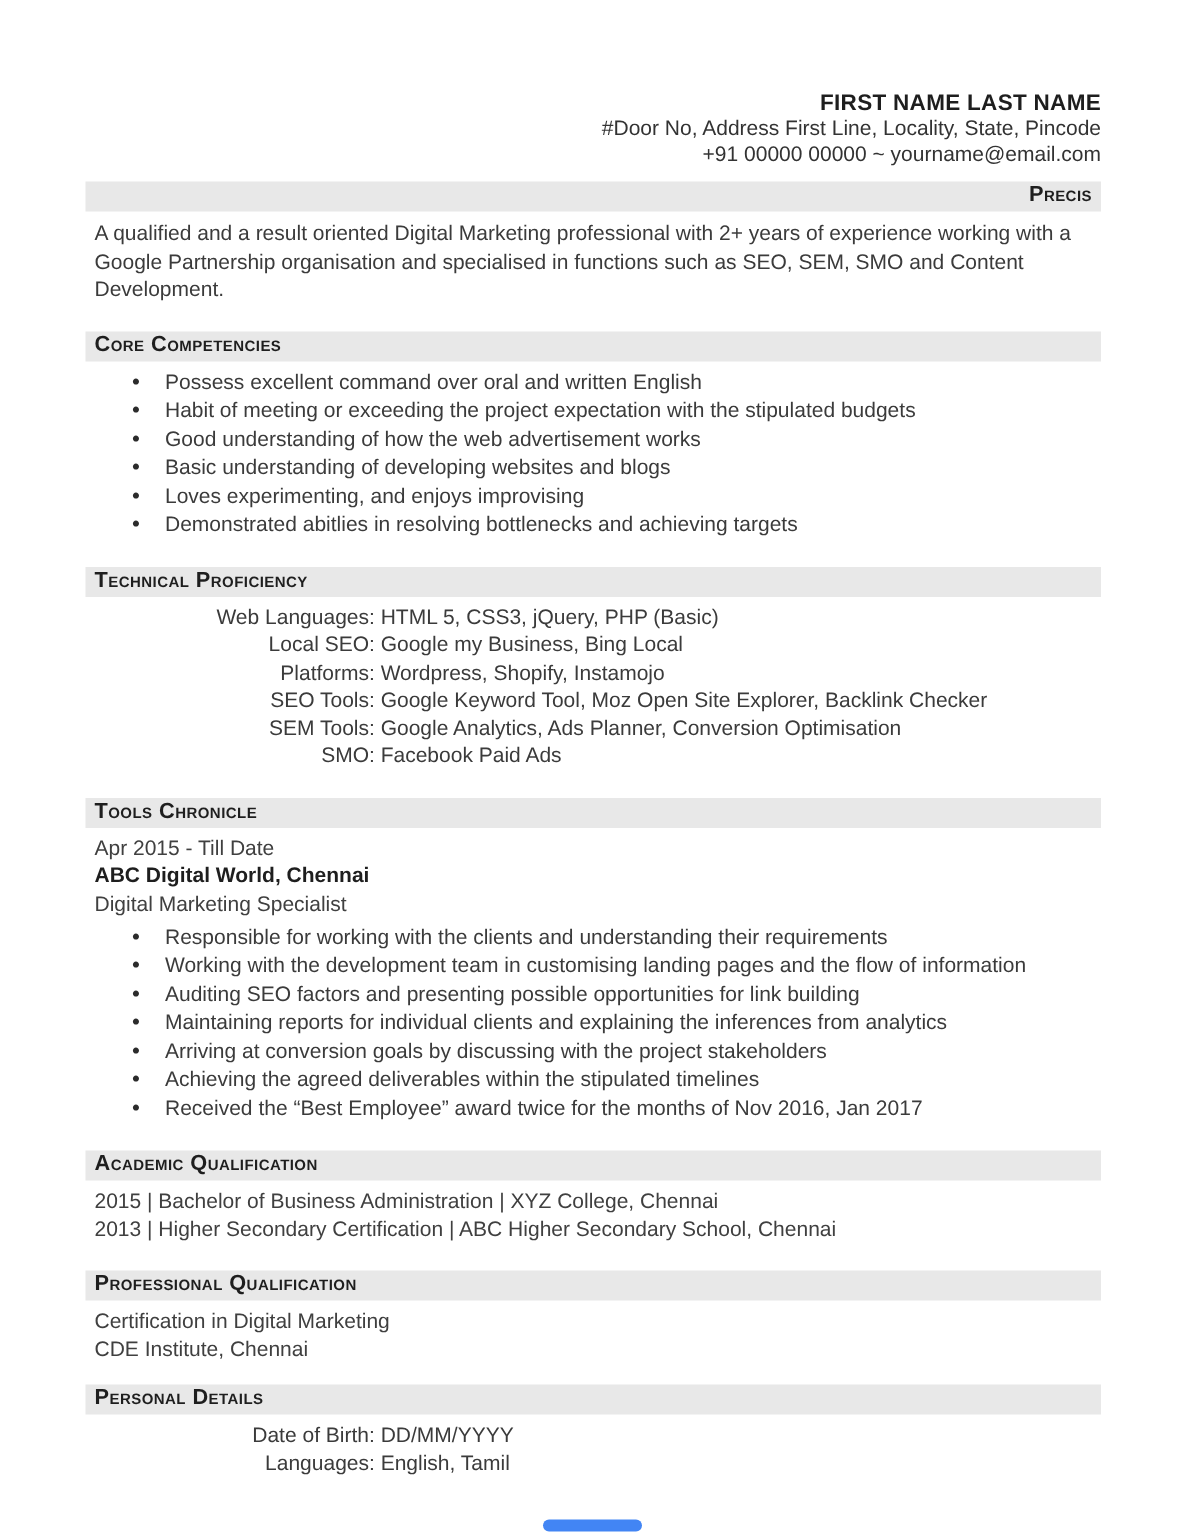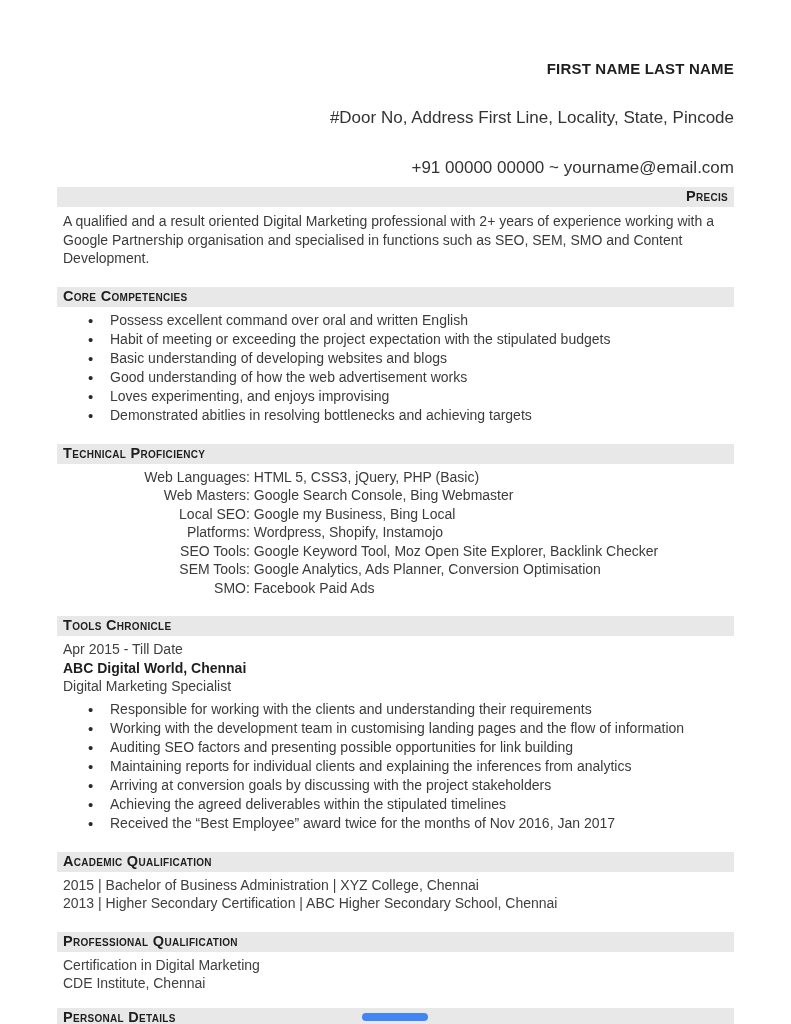--- a/index.html
+++ b/index.html
@@ -21,21 +21,21 @@
   }
   
   .id-block { text-align: right; line-height: 16.5px; }
   .id-name {
     font-size: 15px;
     font-weight: bold;
     color: #1e1e1e;
     letter-spacing: 0.2px;
     line-height: 17px;
   }
-  .id-line { font-size: 17px; color: #333333; margin-top: 33px; }
+  .id-line { font-size: 14px; color: #333333; }
   
   .section-bar {
     margin-top: 19px;
     background: #e8e8e8;
     padding: 2px 6px 3px 6px;
     font-variant: small-caps;
     font-weight: bold;
     font-size: 14.5px;
     letter-spacing: 0.3px;
     color: #1e1e1e;
@@ -95,35 +95,31 @@
       <div class="id-line">+91 00000 00000 ~ yourname@email.com</div>
     </div>
 
     <div class="section-bar first">Precis</div>
     <div class="para">A qualified and a result oriented Digital Marketing professional with 2+ years of experience working with a Google Partnership organisation and specialised in functions such as SEO, SEM, SMO and Content Development.</div>
 
     <div class="section-bar">Core Competencies</div>
     <ul class="bullets">
         <li>Possess excellent command over oral and written English</li>
         <li>Habit of meeting or exceeding the project expectation with the stipulated budgets</li>
+        <li>Good understanding of how the web advertisement works</li>
         <li>Basic understanding of developing websites and blogs</li>
-        <li>Good understanding of how the web advertisement works</li>
         <li>Loves experimenting, and enjoys improvising</li>
         <li>Demonstrated abitlies in resolving bottlenecks and achieving targets</li>
       </ul>
 
     <div class="section-bar">Technical Proficiency</div>
     <div class="kv-table">
         <div class="kv-row">
         <span class="kv-label">Web Languages</span>
         <span class="kv-value">HTML 5, CSS3, jQuery, PHP (Basic)</span>
-      </div>
-        <div class="kv-row">
-        <span class="kv-label">Web Masters</span>
-        <span class="kv-value">Google Search Console, Bing Webmaster</span>
       </div>
         <div class="kv-row">
         <span class="kv-label">Local SEO</span>
         <span class="kv-value">Google my Business, Bing Local</span>
       </div>
         <div class="kv-row">
         <span class="kv-label">Platforms</span>
         <span class="kv-value">Wordpress, Shopify, Instamojo</span>
       </div>
         <div class="kv-row">

